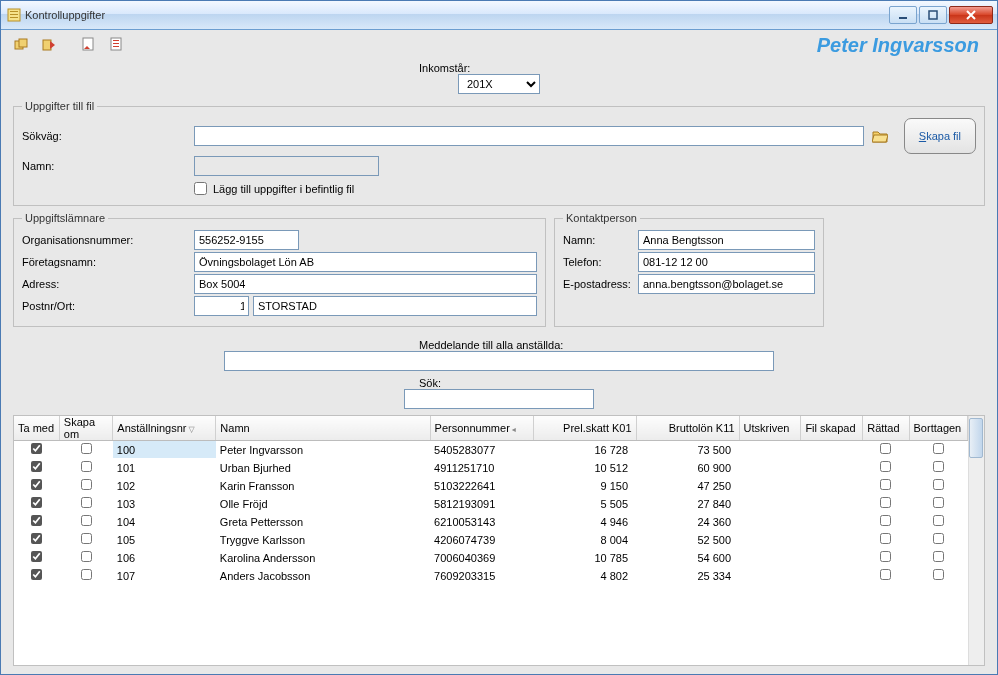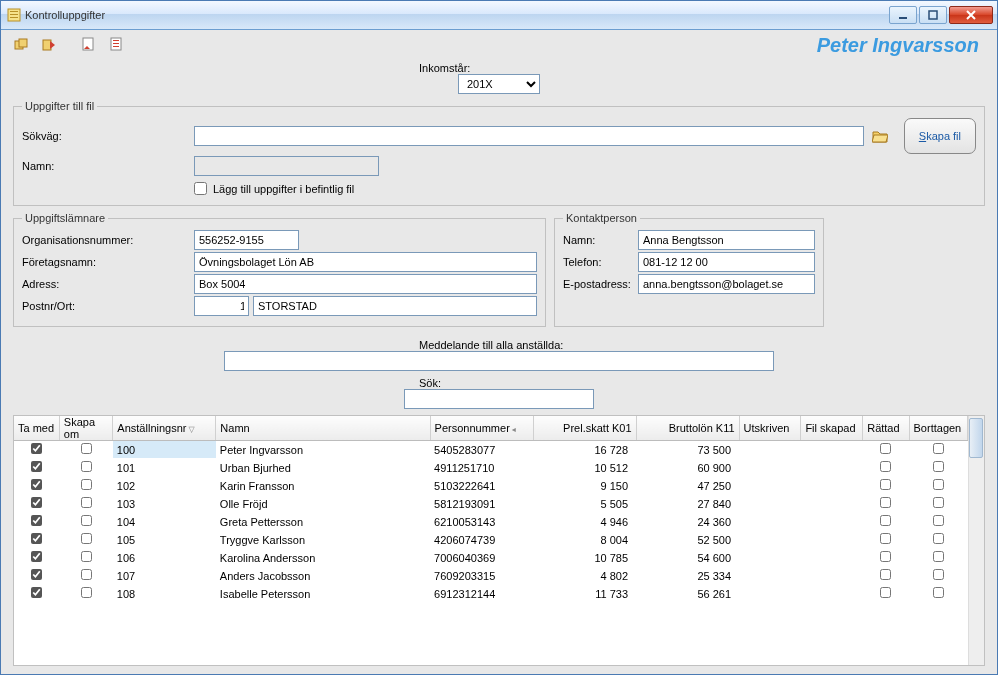--- a/index.html
+++ b/index.html
@@ -332,33 +332,20 @@
                 <td class="hl">107</td>
                 <td>Anders Jacobsson</td>
                 <td>7609203315</td>
                 <td class="right">4 802</td>
                 <td class="right">25 334</td>
                 <td></td>
                 <td></td>
                 <td class="center"><input type="checkbox" class="grid-cb" style=""></td>
                 <td class="center"><input type="checkbox" class="grid-cb" style=""></td>
               </tr>
-              <tr>
-                <td class="center"><input type="checkbox" class="grid-cb" checked="" style=""></td>
-                <td class="center"><input type="checkbox" class="grid-cb" style=""></td>
-                <td class="hl">108</td>
-                <td>Isabelle Petersson</td>
-                <td>6912312144</td>
-                <td class="right">11 733</td>
-                <td class="right">56 261</td>
-                <td></td>
-                <td></td>
-                <td class="center"><input type="checkbox" class="grid-cb" style=""></td>
-                <td class="center"><input type="checkbox" class="grid-cb" style=""></td>
-              </tr>
             </tbody>
         </table>
       </div>
       <div class="scrollbar-v">
         <div class="scroll-thumb"></div>
       </div>
     </div>
 
   </div>
 </div>

